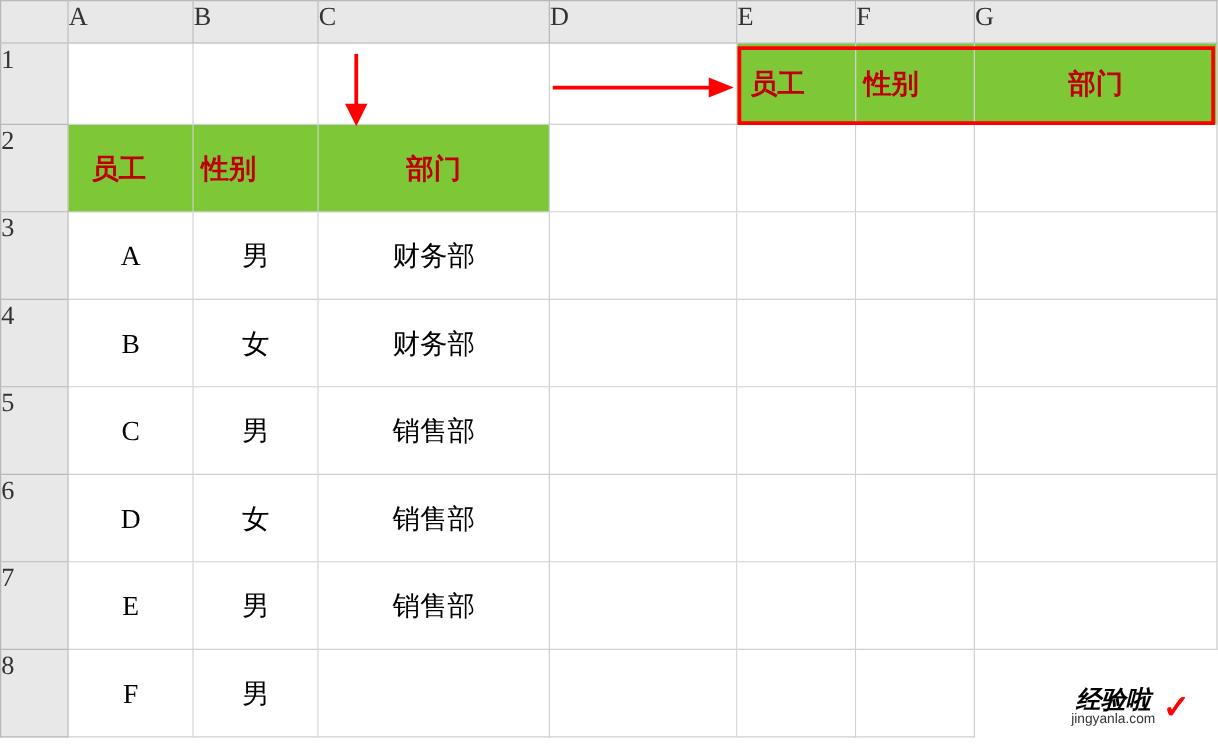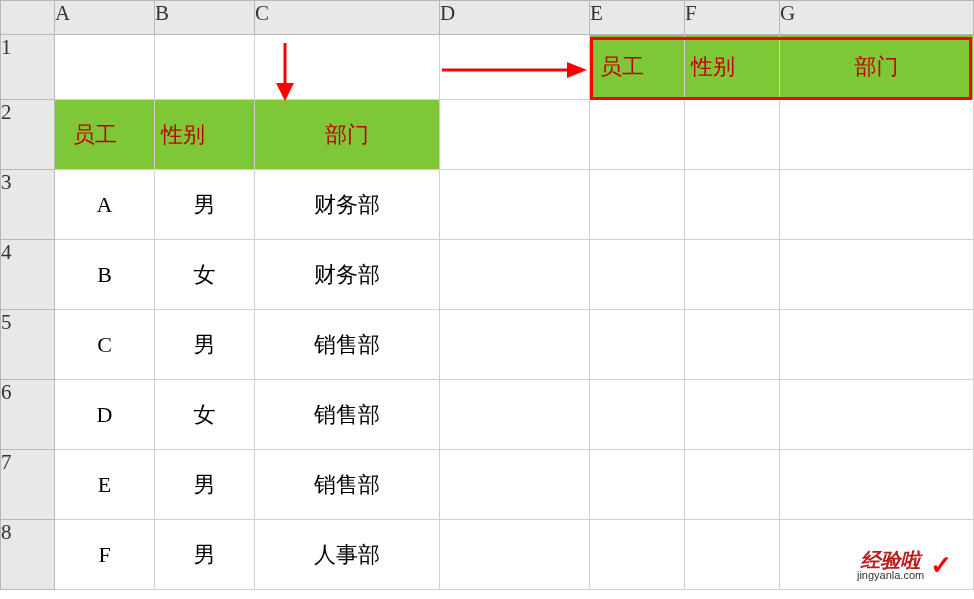--- a/index.html
+++ b/index.html
@@ -56,21 +56,21 @@
       background: #e8e8e8;
       border-right: 1px solid #b8b8b8;
       border-bottom: 1px solid #b8b8b8;
       border-top: 1px solid #b8b8b8;
       border-left: 1px solid #b8b8b8;
     }
     .green-header {
       background: #7ec838;
       color: #c00000;
       font-size: 22px;
-      font-weight: normal;
+      font-weight: bold;
     }
     .data-cell {
       font-size: 22px;
       color: #000;
     }
     .serif {
       font-family: "Times New Roman", serif;
     }
     .highlight-box {
       position: absolute;
@@ -91,21 +91,21 @@
     }
     .watermark-text {
       display: flex;
       flex-direction: column;
       align-items: center;
       line-height: 1;
     }
     .watermark-cn {
       font-size: 20px;
       font-weight: bold;
-      color: #b91c1c;
+      color: #000000;
       text-shadow: 1px 1px 0 #fff, -1px -1px 0 #fff, 1px -1px 0 #fff, -1px 1px 0 #fff;
       font-style: italic;
     }
     .watermark-url {
       font-size: 11px;
       color: #333;
       text-shadow: 1px 1px 0 #fff;
     }
     .watermark-check {
       color: #ff0000;
@@ -186,21 +186,20 @@
   <div class="cell data-cell">男</div>
   <div class="cell data-cell">销售部</div>
   <div class="cell"></div>
   <div class="cell"></div>
   <div class="cell"></div>
   <div class="cell"></div>
 
   <div class="row-header">8</div>
   <div class="cell data-cell serif">F</div>
   <div class="cell data-cell">男</div>
-  <div class="cell data-cell">人事部</div>
   <div class="cell"></div>
   <div class="cell"></div>
   <div class="cell"></div>
   <div class="cell"></div>
 </div>
 
 <div class="highlight-box" style="left:590px; top:37px; width:382px; height:63px;"></div>
 
 <svg class="arrow-svg" style="left:270px; top:43px; width:30px; height:58px;" viewBox="0 0 30 58">
   <line x1="15" y1="0" x2="15" y2="42" stroke="#ff0000" stroke-width="3"></line>

